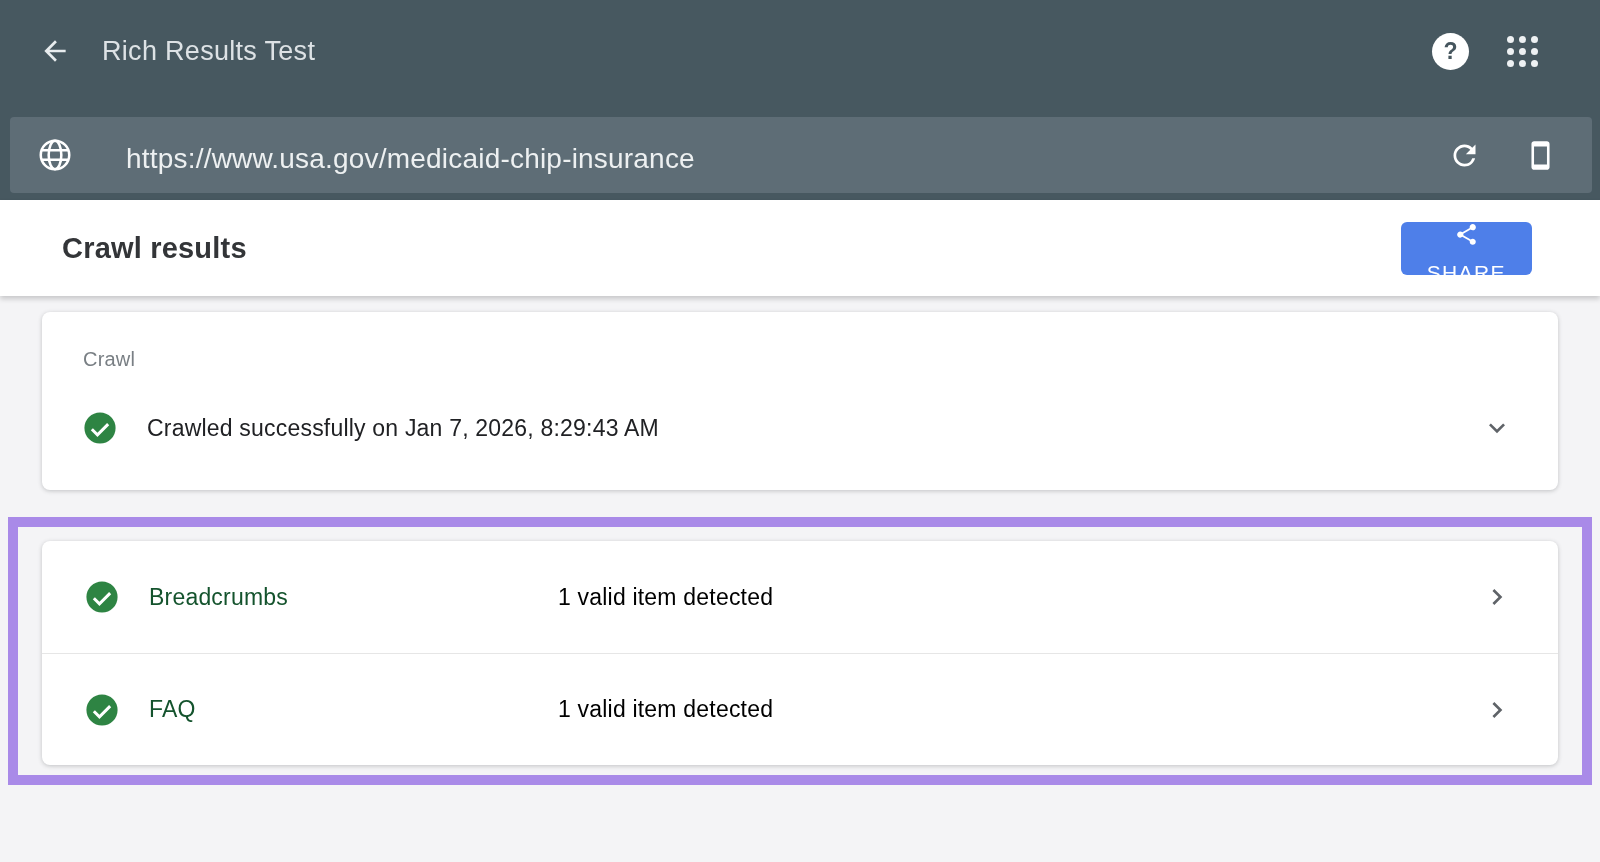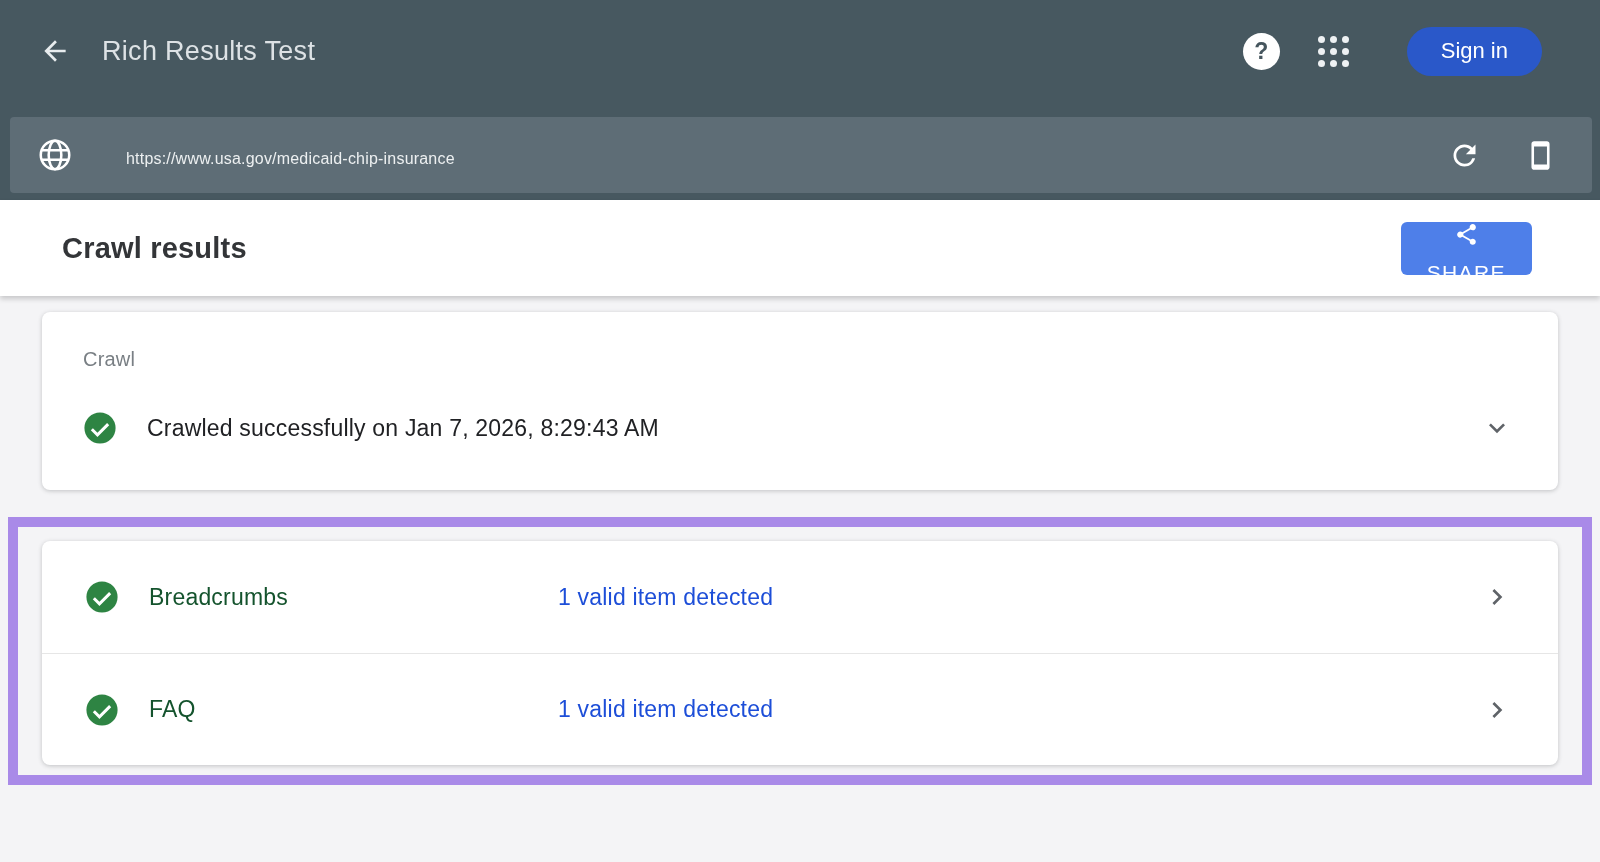--- a/index.html
+++ b/index.html
@@ -70,21 +70,21 @@
     background: #5e6d76;
     border-radius: 4px;
     height: 76px;
     display: flex;
     align-items: center;
     padding: 0 36px 0 26px;
   }
   .url-text {
     margin-left: 52px;
     color: #edf0f1;
-    font-size: 16px;
+    font-size: 28px;
     letter-spacing: .2px;
     white-space: nowrap;
     margin-top: 8px;
   }
   .url-actions { margin-left: auto; display: flex; align-items: center; gap: 44px; }
   .icon-btn { cursor: pointer; display: flex; align-items: center; justify-content: center; }
 
   
   .results-bar {
     position: relative;
@@ -176,21 +176,21 @@
   }
   .sd-row + .sd-row { border-top: 1px solid #e6e6e6; }
   .sd-name {
     margin-left: 30px;
     width: 409px;
     color: #14532d;
     font-size: 23px;
     letter-spacing: .2px;
   }
   .sd-detail {
-    color: #1d4ed8;
+    color: #000000;
     font-size: 23px;
     letter-spacing: .2px;
   }
   .sd-row .chev { margin-left: auto; display: flex; }
 
   svg { display: block; }
 </style>
 </head>
 <body>
 
@@ -207,21 +207,20 @@
 
     <div class="app-bar-right">
       <div class="help-btn">
         <span>?</span>
       </div>
       <div class="apps-btn" aria-label="Google apps">
         <span style="display:contents">
           <i></i><i></i><i></i><i></i><i></i><i></i><i></i><i></i><i></i>
         </span>
       </div>
-      <button class="signin-btn">Sign in</button>
     </div>
   </div>
 
   <div class="url-row">
     <div class="url-bar">
       <span class="icon-btn">
         <svg width="38" height="38" viewBox="0 0 24 24" fill="none" stroke="#ffffff" stroke-width="1.6">
           <circle cx="12" cy="12" r="9"></circle>
           <ellipse cx="12" cy="12" rx="4" ry="9"></ellipse>
           <line x1="3.4" y1="9" x2="20.6" y2="9"></line>

